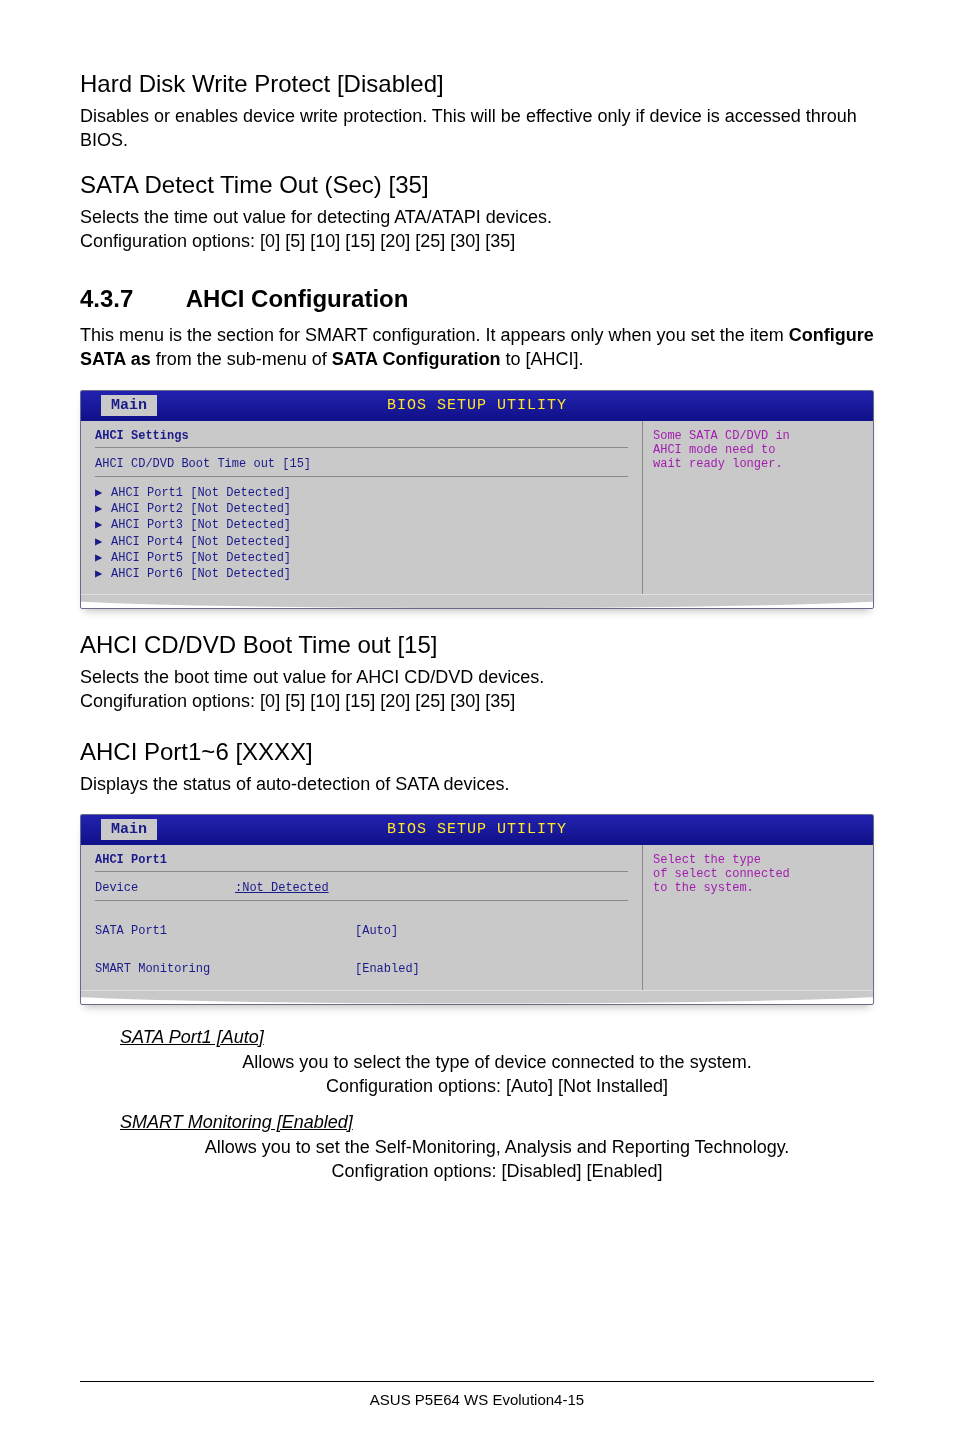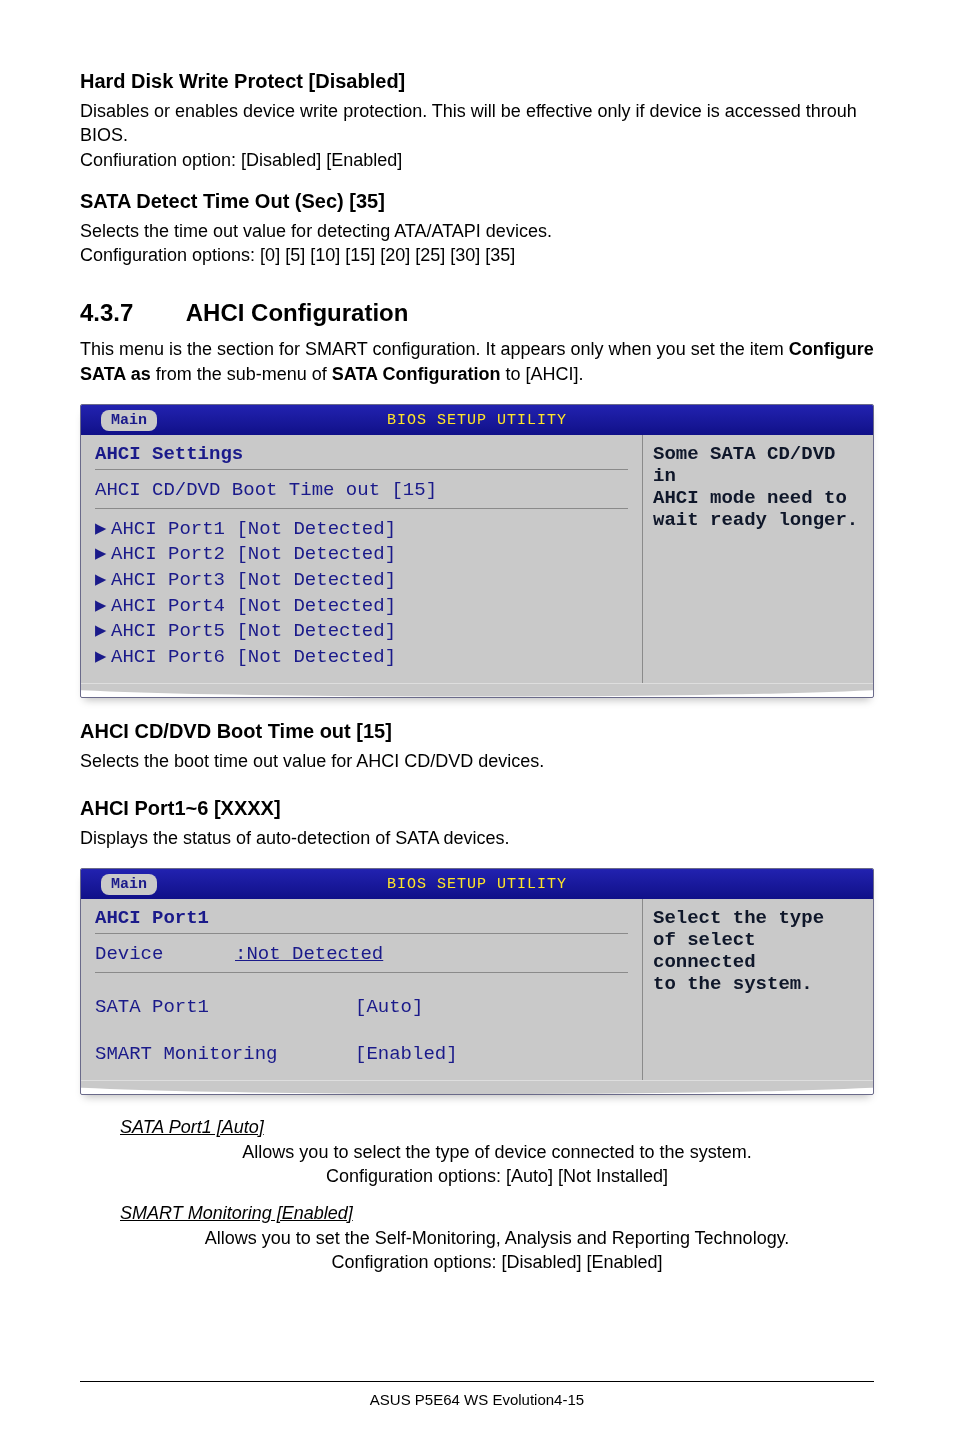--- a/index.html
+++ b/index.html
@@ -5,22 +5,22 @@
   * { box-sizing: border-box; margin: 0; padding: 0; }
   html, body { width: 954px; height: 1438px; }
   body {
     font-family: Arial, Helvetica, sans-serif;
     color: #000;
     background: #fff;
     padding: 70px 80px 30px 80px;
     position: relative;
   }
   .h3 {
-    font-size: 20px;
-    font-weight: bold;
+    font-size: 24px;
+    font-weight: normal;
     margin-bottom: 6px;
   }
   .h2 {
     font-size: 24px;
     font-weight: bold;
     margin-bottom: 10px;
   }
   .h2 .num { display: inline-block; min-width: 100px; }
   .para {
     font-size: 18px;
@@ -58,39 +58,37 @@
   }
   .bios-tab {
     display: inline-block;
     background: #c9c9c9;
     color: #1a1a8a;
     font-weight: bold;
     font-size: 15px;
     padding: 2px 10px;
     margin-left: 20px;
     font-family: "Courier New", monospace;
-    border-radius: 8px;
   }
   .bios-body {
     display: flex;
     background: #c9c9c9;
     font-family: "Courier New", monospace;
-    font-size: 19px;
+    font-size: 12px;
   }
   .bios-left {
     flex: 1;
     padding: 8px 14px 12px 14px;
     color: #1a1a8a;
     border-right: 1px solid #8a8a8a;
   }
   .bios-right {
     width: 230px;
     padding: 8px 4px 12px 10px;
-    color: #0f172a;
-    font-weight: bold;
+    color: #a21caf;
   }
   .bios-left .panel-title {
     font-weight: bold;
     color: #1a1a8a;
     margin-bottom: 4px;
   }
   .bios-left .hr {
     border-top: 1px solid #8a8a8a;
     margin: 4px 0 8px 0;
   }
@@ -150,21 +148,20 @@
     display: flex;
     justify-content: center;
   }
 </style>
 </head>
 <body>
 
 <div class="h3">Hard Disk Write Protect [Disabled]</div>
 <div class="para">
   <span>Disables or enables device write protection. This will be effective only if device is accessed throuh BIOS.</span><br>
-  <span>Confiuration option: [Disabled] [Enabled]</span>
 </div>
 
 <div class="h3">SATA Detect Time Out (Sec) [35]</div>
 <div class="para">
   <span>Selects the time out value for detecting ATA/ATAPI devices.</span><br>
   <span>Configuration options: [0] [5] [10] [15] [20] [25] [30] [35]</span>
 </div>
 
 <div class="h2 section-gap-lg">
   <span class="num">4.3.7</span>
@@ -217,20 +214,21 @@
       <div>AHCI mode need to</div>
       <div>wait ready longer.</div>
     </div>
   </div>
   <div class="bios-curve"></div>
 </div>
 
 <div class="h3">AHCI CD/DVD Boot Time out [15]</div>
 <div class="para">
   <span>Selects the boot time out value for AHCI CD/DVD devices.</span><br>
+  <span>Congifuration options: [0] [5] [10] [15] [20] [25] [30] [35]</span>
 </div>
 
 <div class="h3 section-gap-md">AHCI Port1~6 [XXXX]</div>
 <div class="para">
   <span>Displays the status of auto-detection of SATA devices.</span>
 </div>
 
 <div class="bios-box">
   <div class="bios-header">
     <span class="bios-tab">Main</span>

